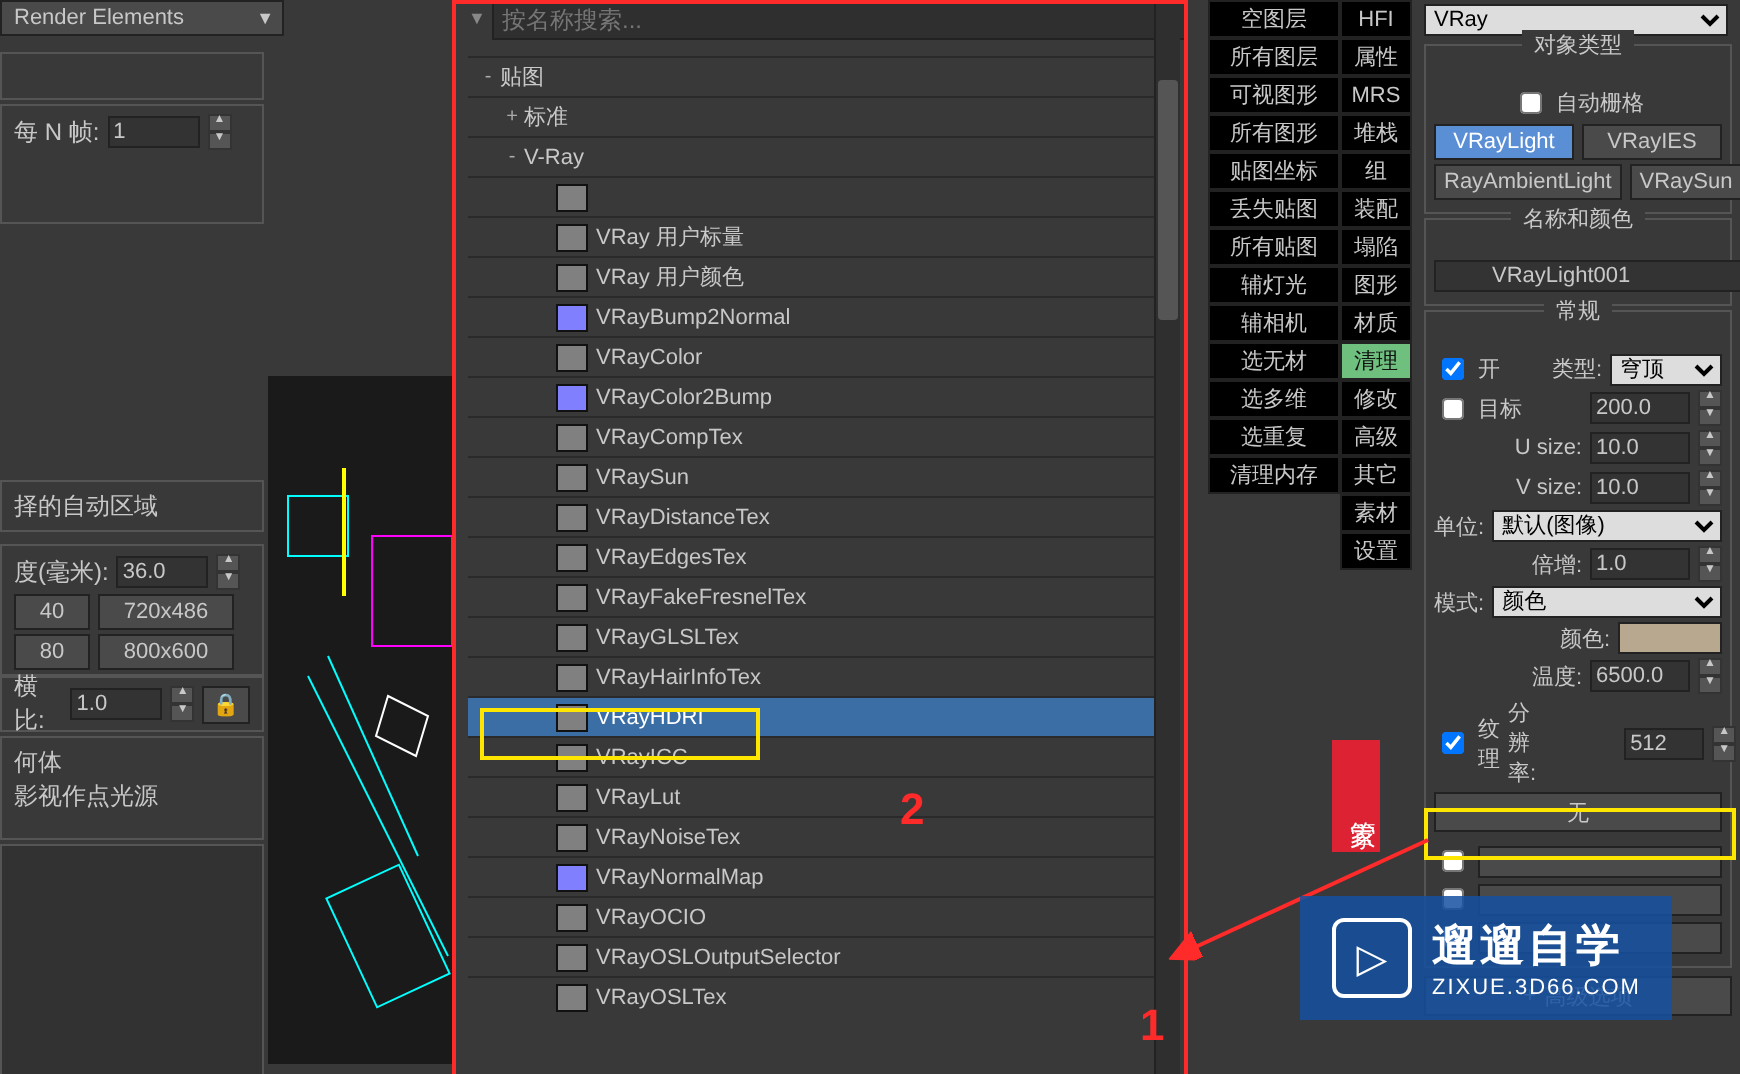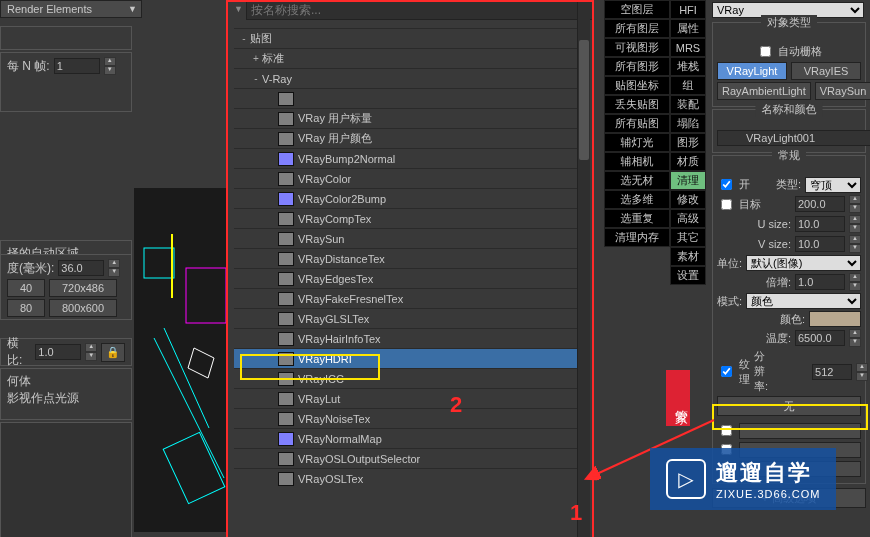--- a/index.html
+++ b/index.html
@@ -9,21 +9,21 @@
 .re-title{position:absolute;left:0;top:0;width:128px}
 .collapse{position:absolute;right:4px;top:3px;font-size:9px}
 .box{border:1px solid #555;background:#393939;padding:4px 6px;margin:4px 0}
 .box1{position:absolute;left:0;top:22px;width:118px;height:14px}
 .box2{position:absolute;left:0;top:48px;width:118px;height:50px}
 .spin-wrap{display:flex;align-items:center;gap:4px}
 .spin-input{background:#333;border:1px solid #222;color:#c8c8c8;width:40px;height:14px;font-size:11px;padding:0 2px}
 .spin-btns{display:flex;flex-direction:column}
 .spin-btn{width:10px;height:7px;background:#555;border:1px solid #333;font-size:6px;line-height:5px;text-align:center}
 .box3{position:absolute;left:0;top:236px;width:118px;height:16px}
-.box4{position:absolute;left:0;top:250px;width:118px;height:56px}
+.box4{position:absolute;left:0;top:268px;width:118px;height:56px}
 .btn{background:#4a4a4a;border:1px solid #222;color:#c8c8c8;padding:2px 4px;font-size:11px;text-align:center}
 .btn-row{display:flex;gap:4px;margin:2px 0}
 .box5{position:absolute;left:0;top:334px;width:118px;height:18px;display:flex;align-items:center;gap:4px}
 .box6{position:absolute;left:0;top:364px;width:118px;height:42px}
 .box7{position:absolute;left:0;top:418px;width:118px;height:112px;background:#323232}
 
 .viewport{position:absolute;left:134px;top:188px;width:106px;height:344px;background:#1a1a1a}
 .vpcanvas{position:absolute;inset:0}
 
 .browser{position:absolute;left:228px;top:0;width:362px;height:537px;background:#393939}
@@ -242,20 +242,25 @@
           <span class="nodelabel">VRayNoiseTex</span>
         </div>
         <div class="node n2">
           <span class="expander"></span>
           <span class="swatch" style="background: rgb(128, 128, 255);"></span>
           <span class="nodelabel">VRayNormalMap</span>
         </div>
         <div class="node n2">
           <span class="expander"></span>
           <span class="swatch" style="background: rgb(128, 128, 128);"></span>
+          <span class="nodelabel">VRayOCIO</span>
+        </div>
+        <div class="node n2">
+          <span class="expander"></span>
+          <span class="swatch" style="background: rgb(128, 128, 128);"></span>
           <span class="nodelabel">VRayOSLOutputSelector</span>
         </div>
         <div class="node n2">
           <span class="expander"></span>
           <span class="swatch" style="background: rgb(128, 128, 128);"></span>
           <span class="nodelabel">VRayOSLTex</span>
         </div>
       </div>
     <div class="scrollbar">
       <div class="scrollthumb"></div>

